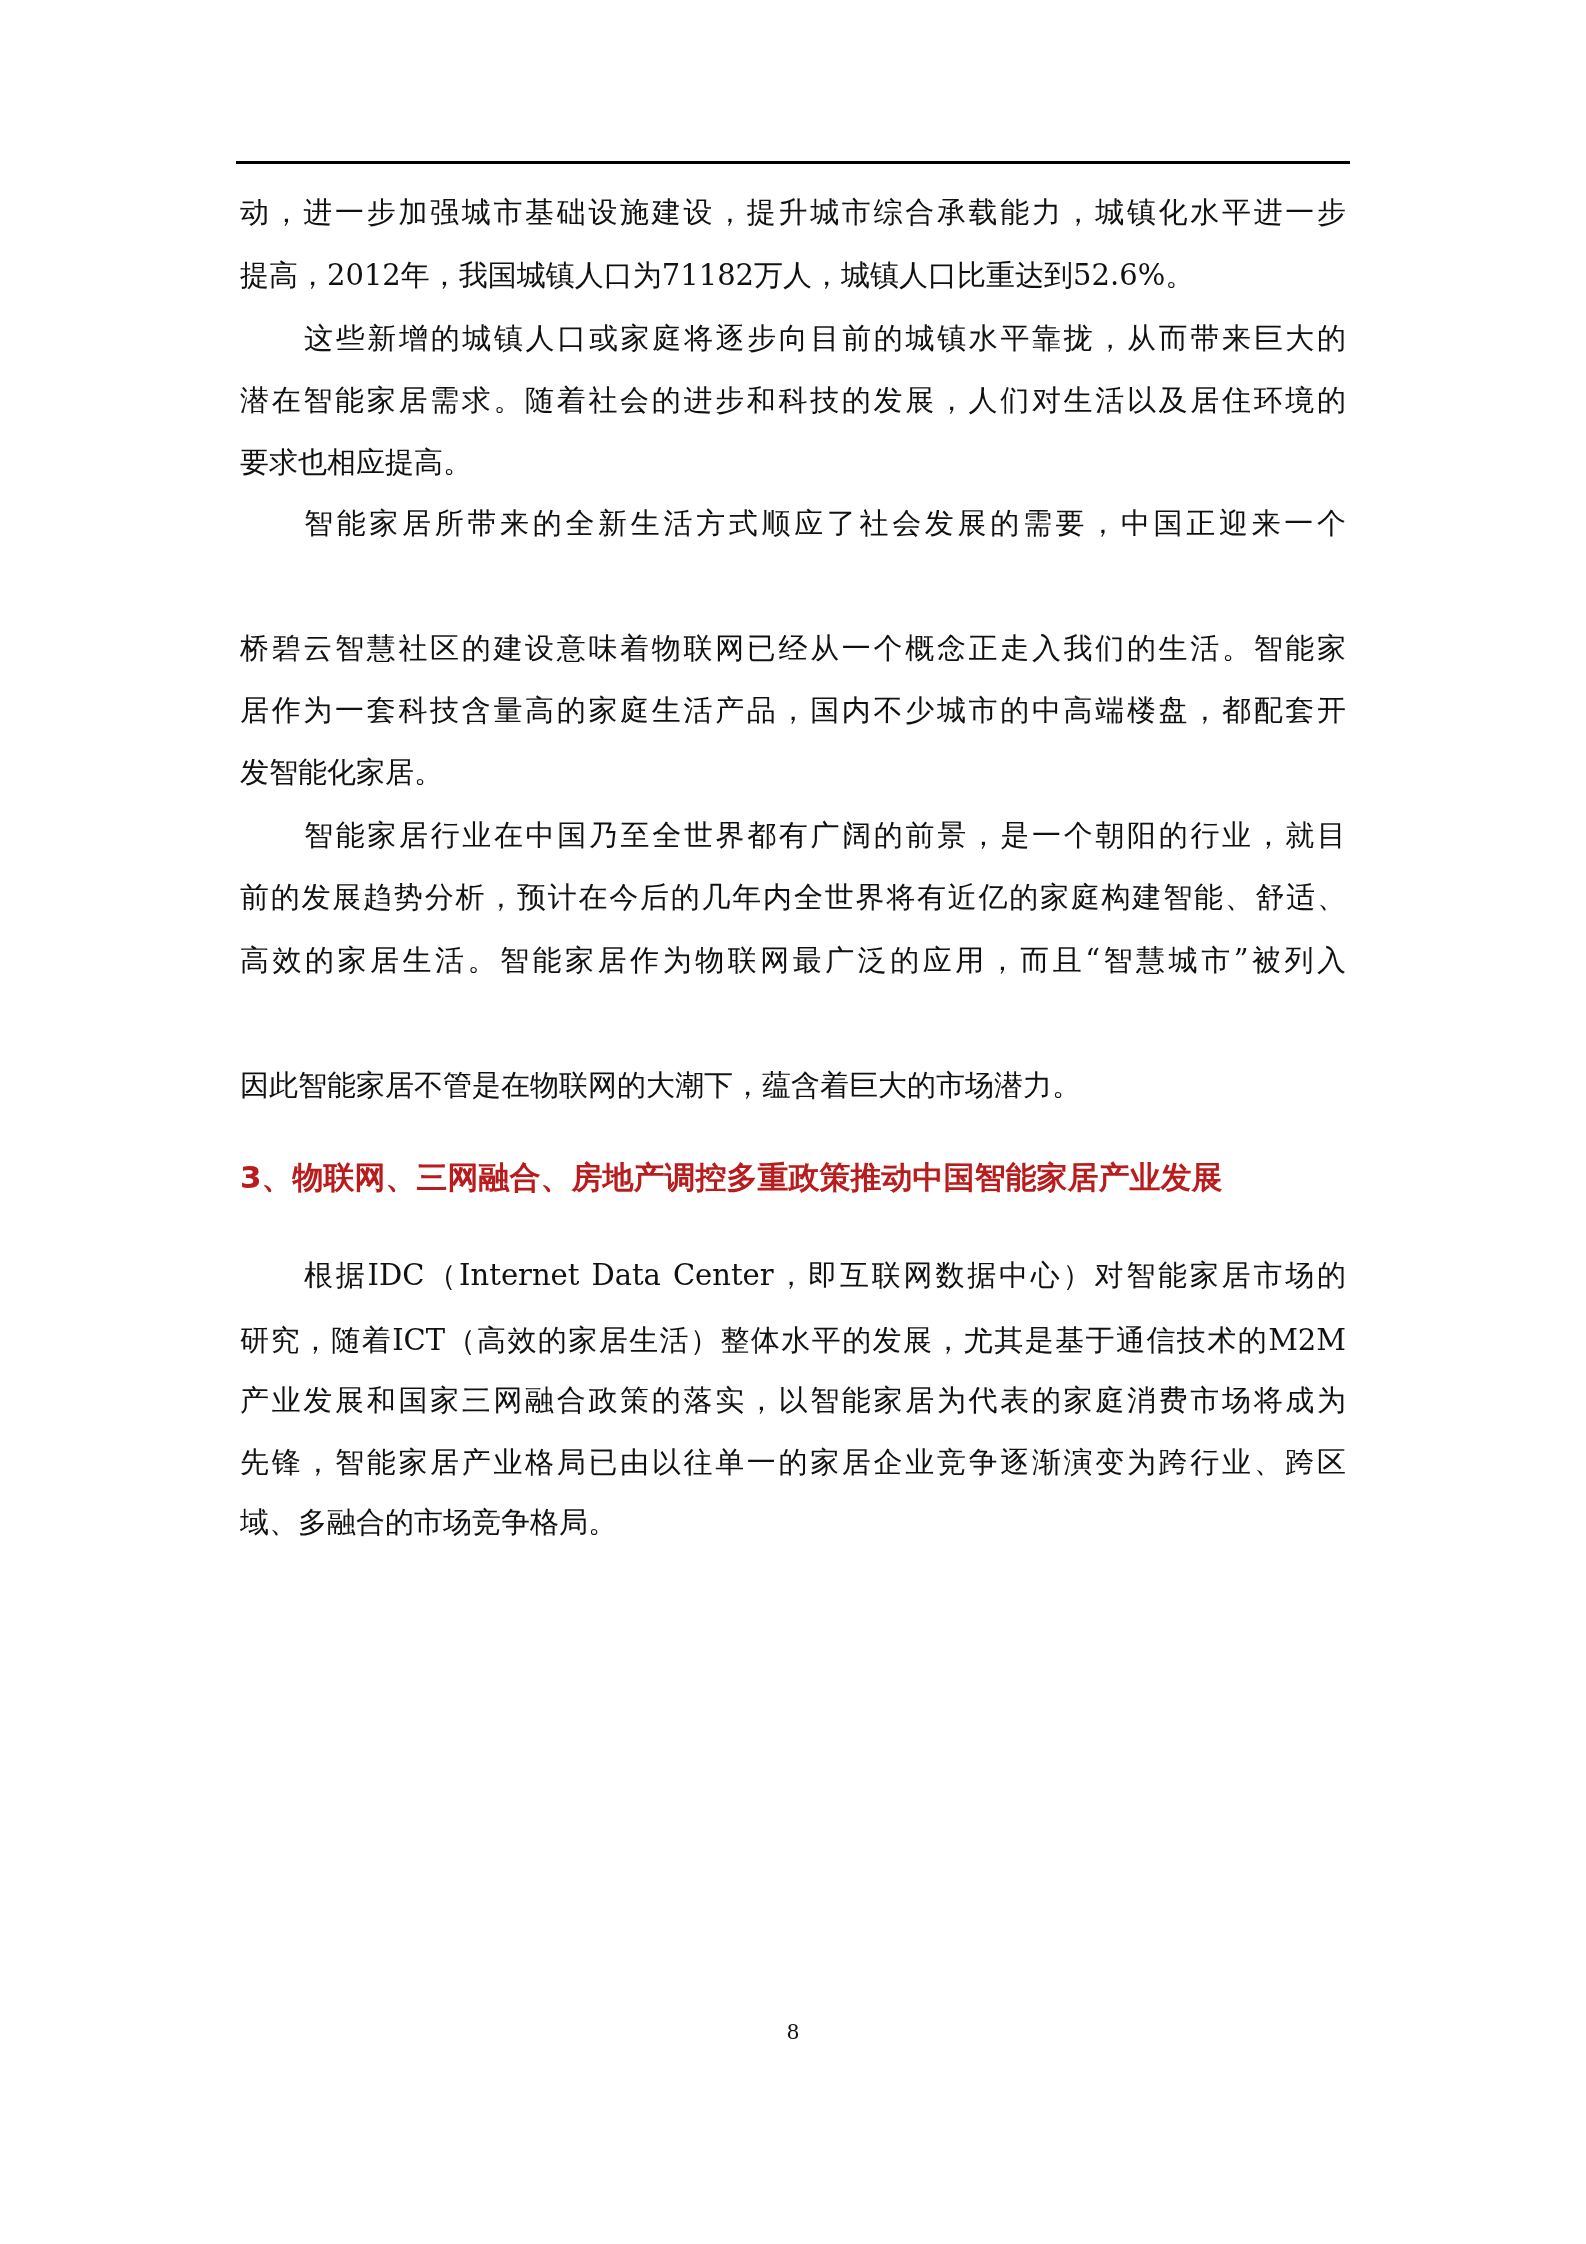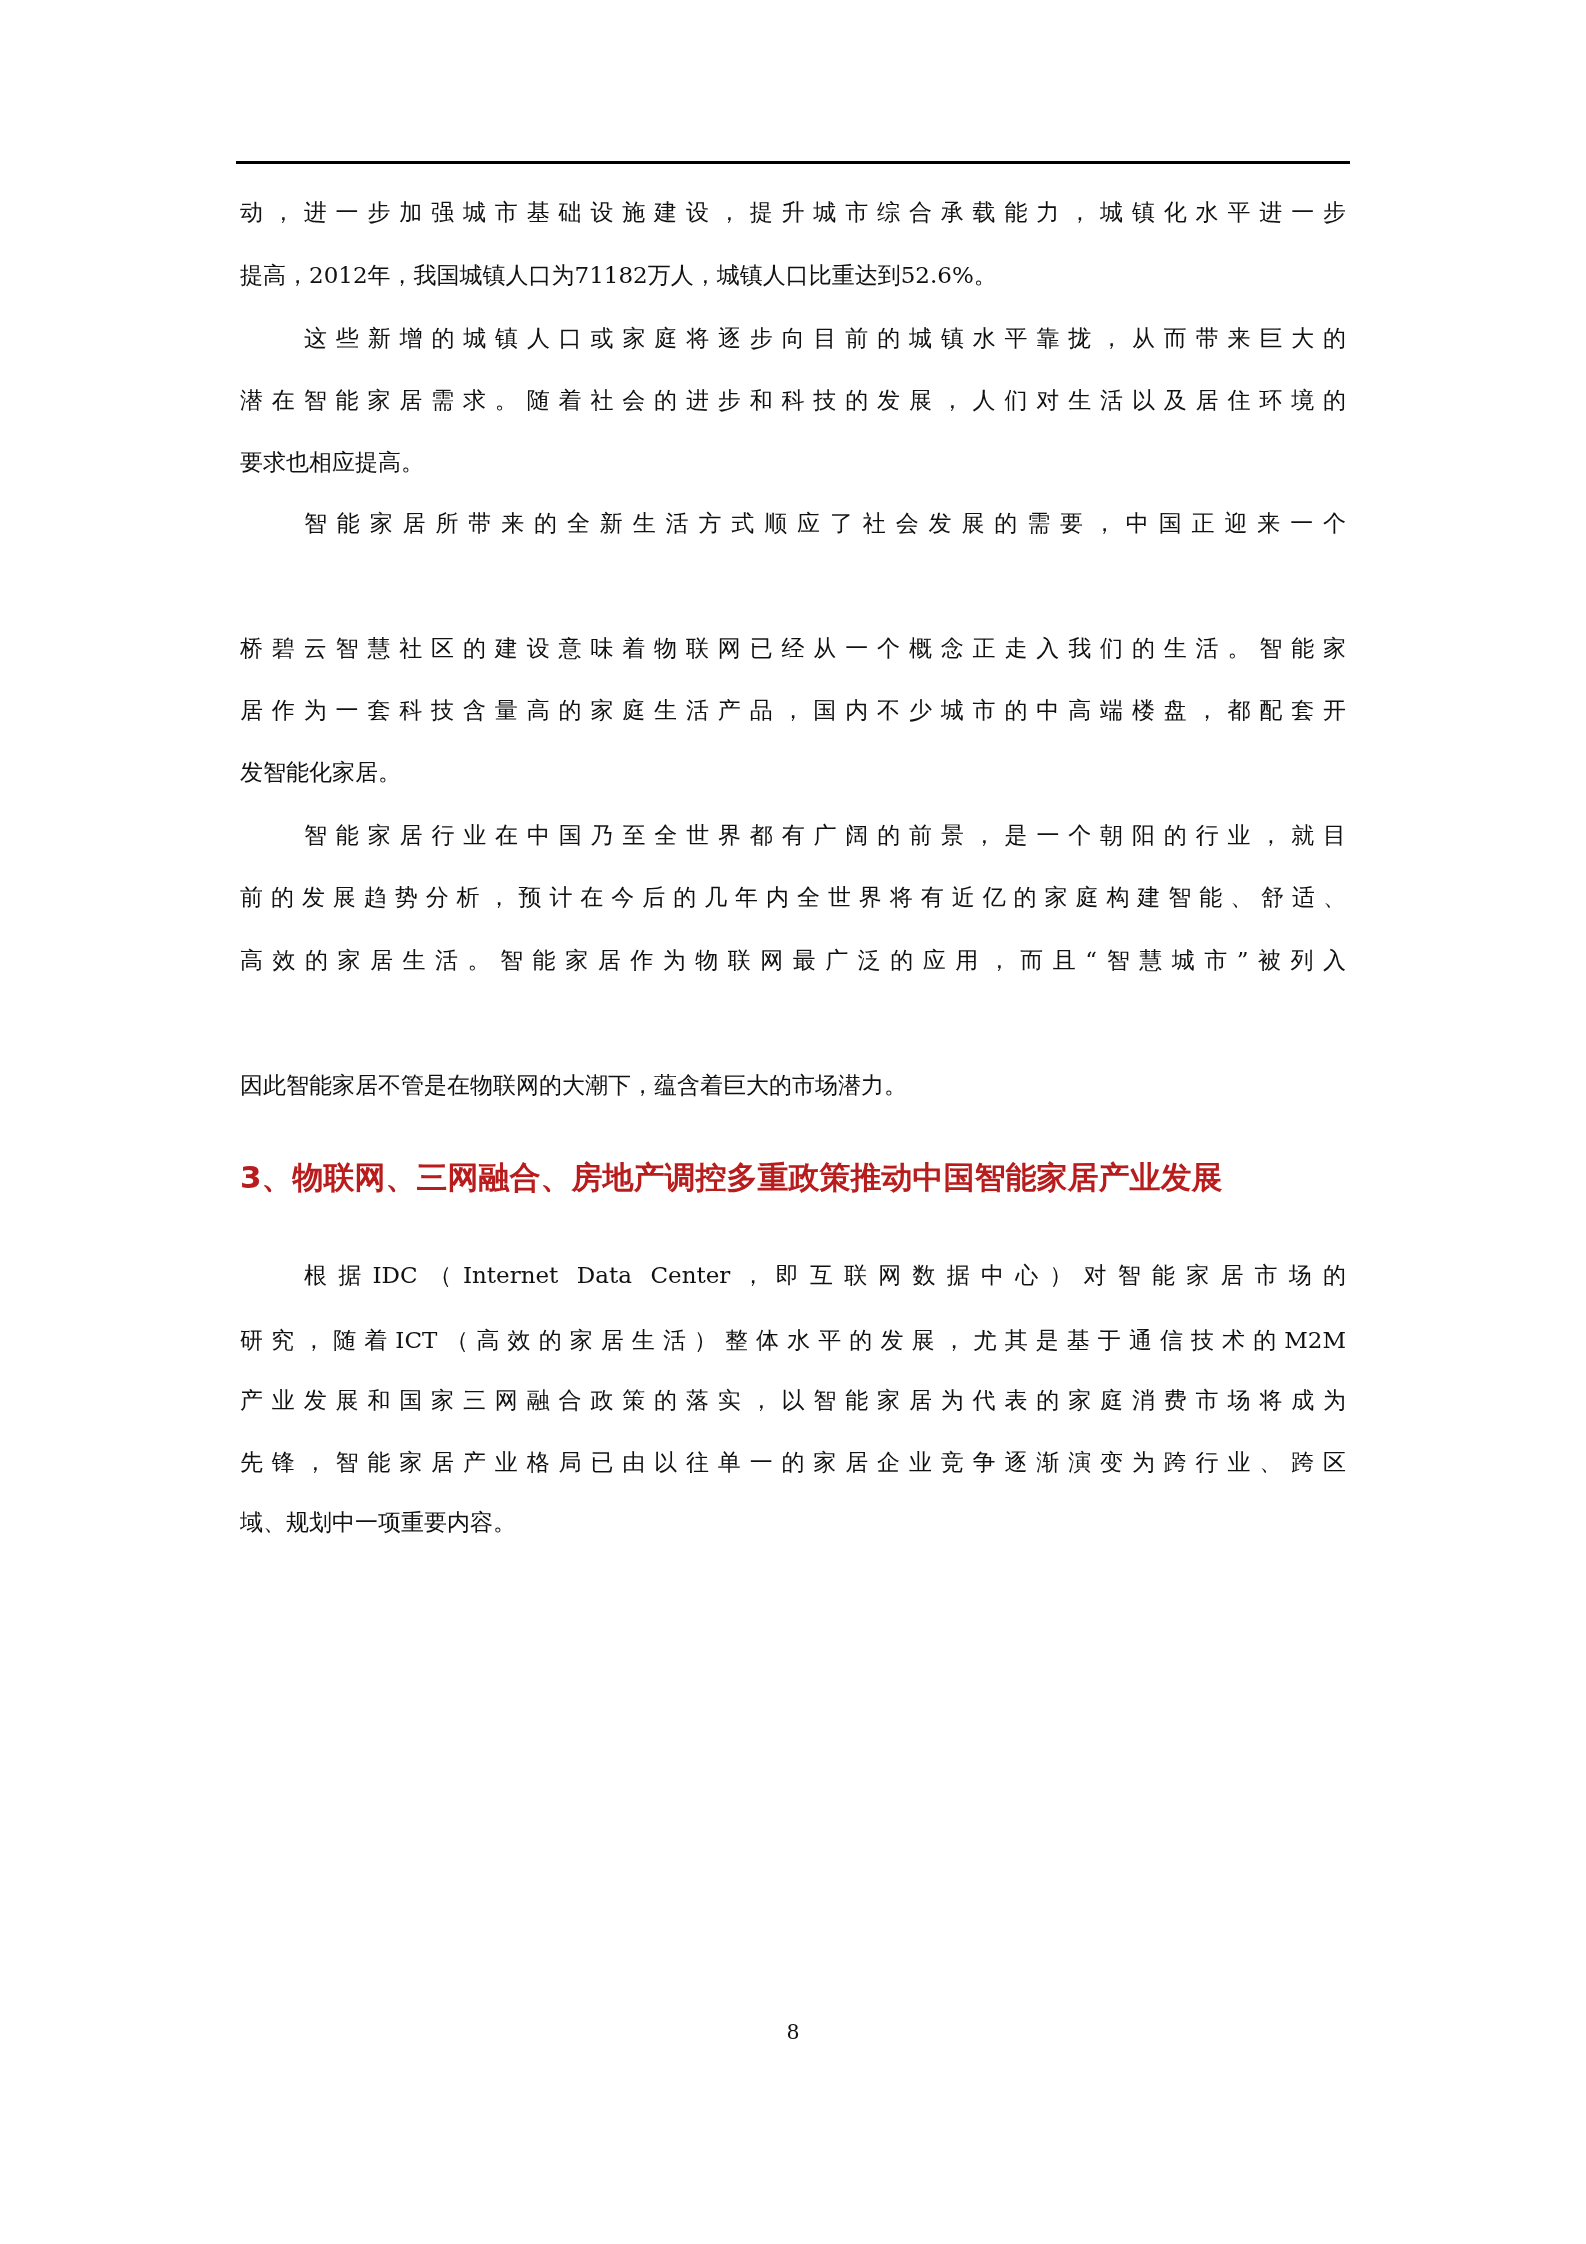--- a/index.html
+++ b/index.html
@@ -2,21 +2,21 @@
 <html><head>
 <meta charset="utf-8">
 <style>
   html, body { margin: 0; padding: 0; background: #ffffff; }
   body { width: 1586px; height: 2244px; position: relative; overflow: hidden; }
   .page { position: absolute; left: 0; top: 0; width: 1586px; height: 2244px; background: #ffffff; }
   .header-rule { position: absolute; left: 236px; top: 161px; width: 1114px; height: 3px; background: #000000; }
   .line {
     position: absolute; left: 240px; width: 1106px;
     font-family: "DejaVu Serif", "Liberation Serif", serif;
-    font-size: 23px; line-height: 40px; color: #111111;
+    font-size: 29px; line-height: 40px; color: #111111;
     white-space: nowrap; text-align: justify; text-align-last: justify;
   }
   .line.last { text-align-last: left; }
   .line.indent { padding-left: 64px; width: 1042px; }
   .heading {
     position: absolute; left: 240px; top: 1157px;
     font-family: "DejaVu Sans", "Liberation Sans", sans-serif;
     font-weight: bold; font-size: 31px; line-height: 40px; color: #b91c1c; white-space: nowrap;
   }
   .page-number {
@@ -46,16 +46,16 @@
   <div class="line" style="top:877px">前的发展趋势分析，预计在今后的几年内全世界将有近亿的家庭构建智能、舒适、</div>
   <div class="line" style="top:940px">高效的家居生活。智能家居作为物联网最广泛的应用，而且“智慧城市”被列入</div>
   <div class="line last" style="top:1065px">因此智能家居不管是在物联网的大潮下，蕴含着巨大的市场潜力。</div>
 
   <div class="heading">3、物联网、三网融合、房地产调控多重政策推动中国智能家居产业发展</div>
 
   <div class="line indent" style="top:1255px">根据IDC（Internet Data Center，即互联网数据中心）对智能家居市场的</div>
   <div class="line" style="top:1320px">研究，随着ICT（高效的家居生活）整体水平的发展，尤其是基于通信技术的M2M</div>
   <div class="line" style="top:1380px">产业发展和国家三网融合政策的落实，以智能家居为代表的家庭消费市场将成为</div>
   <div class="line" style="top:1442px">先锋，智能家居产业格局已由以往单一的家居企业竞争逐渐演变为跨行业、跨区</div>
-  <div class="line last" style="top:1502px">域、规划中一项重要内容。</div>
+  <div class="line last" style="top:1502px">域、多融合的市场竞争格局。</div>
 
   <div class="page-number">8</div>
 </div>
 
 </body></html>

